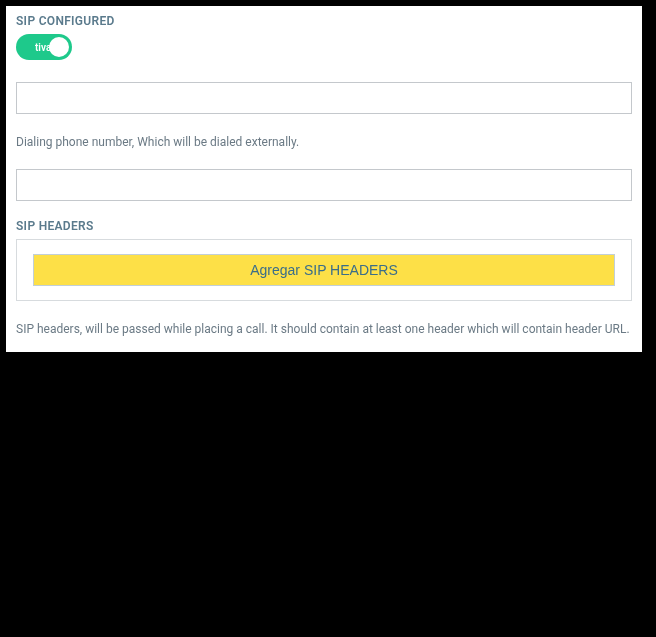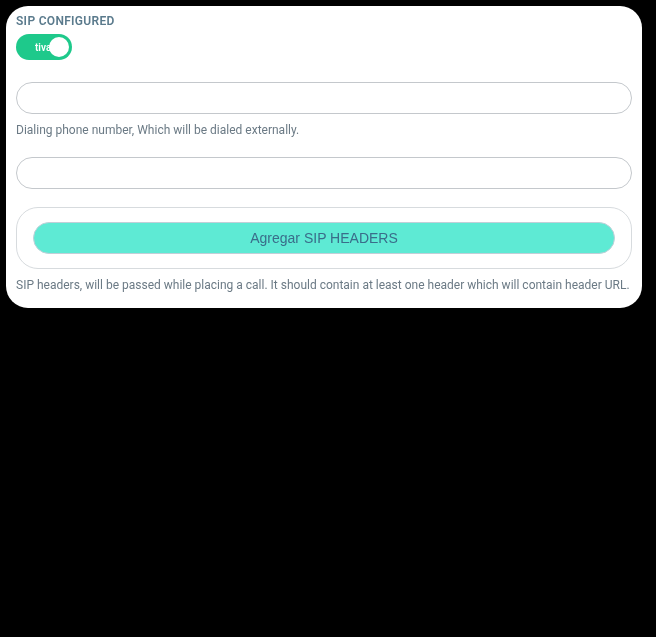--- a/index.html
+++ b/index.html
@@ -1,19 +1,18 @@
 <!DOCTYPE html>
 <html><head>
   <meta charset="utf-8">
   <style>
     * {
       margin: 0;
       padding: 0;
       box-sizing: border-box;
-      border-radius: 22px;
     }
     body {
       background: #000;
       font-family: -apple-system, BlinkMacSystemFont, "Segoe UI", Roboto, Helvetica, Arial, sans-serif;
       width: 656px;
       height: 637px;
     }
     .panel {
       background: #fff;
       width: 636px;
@@ -63,32 +62,32 @@
       width: 100%;
       height: 32px;
       border: 1px solid #c4c8cc;
       padding: 4px 8px;
       font-size: 13px;
       color: #333;
     }
     .help-text {
       font-size: 12px;
       color: #6b7a85;
-      margin-top: 8px;
+      margin-top: 20px;
       line-height: 1.4;
     }
     .outer-box {
       border: 1px solid #d7dbde;
       padding: 14px 16px;
     }
     .add-button {
       width: 100%;
       height: 32px;
       border: 1px solid #c1cfd8;
-      background: #5eead4;
+      background: #fde047;
       color: #3a6d8a;
       font-size: 14px;
       font-weight: 400;
       cursor: pointer;
       display: flex;
       align-items: center;
       justify-content: center;
     }
   </style>
 </head>
@@ -108,20 +107,21 @@
     <input type="text" class="text-input" value="" style="">
     <div class="help-text">Dialing phone number, Which will be dialed externally.</div>
   </div>
 
   <div class="section">
     <input type="text" class="text-input" value="" style="">
   </div>
 
 
   <div class="section" style="margin-bottom:0;">
+    <div class="label">SIP HEADERS</div>
     <div class="outer-box">
       <button class="add-button">
         <span>Agregar SIP HEADERS</span>
       </button>
     </div>
     <div class="help-text">SIP headers, will be passed while placing a call. It should contain at least one header which will contain header URL.</div>
   </div>
 
 </div>
 

